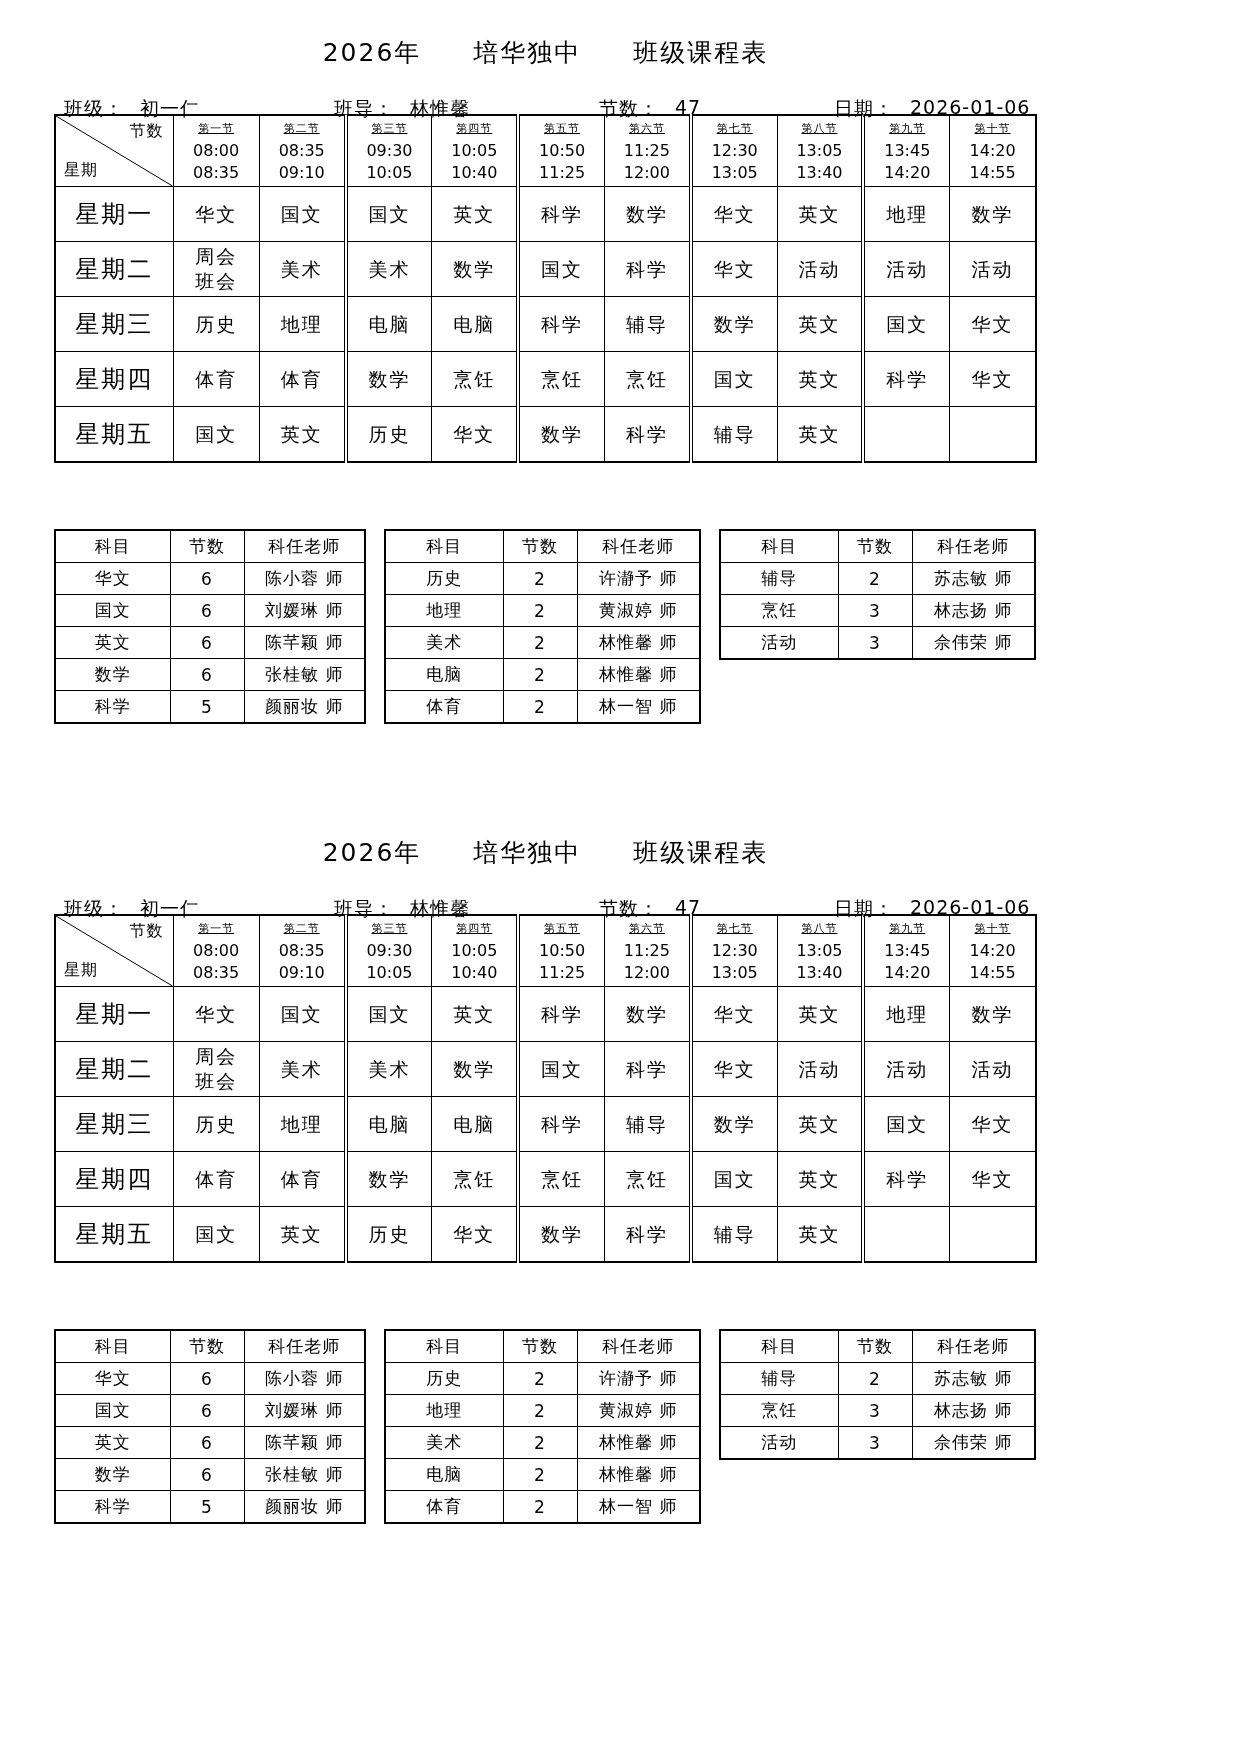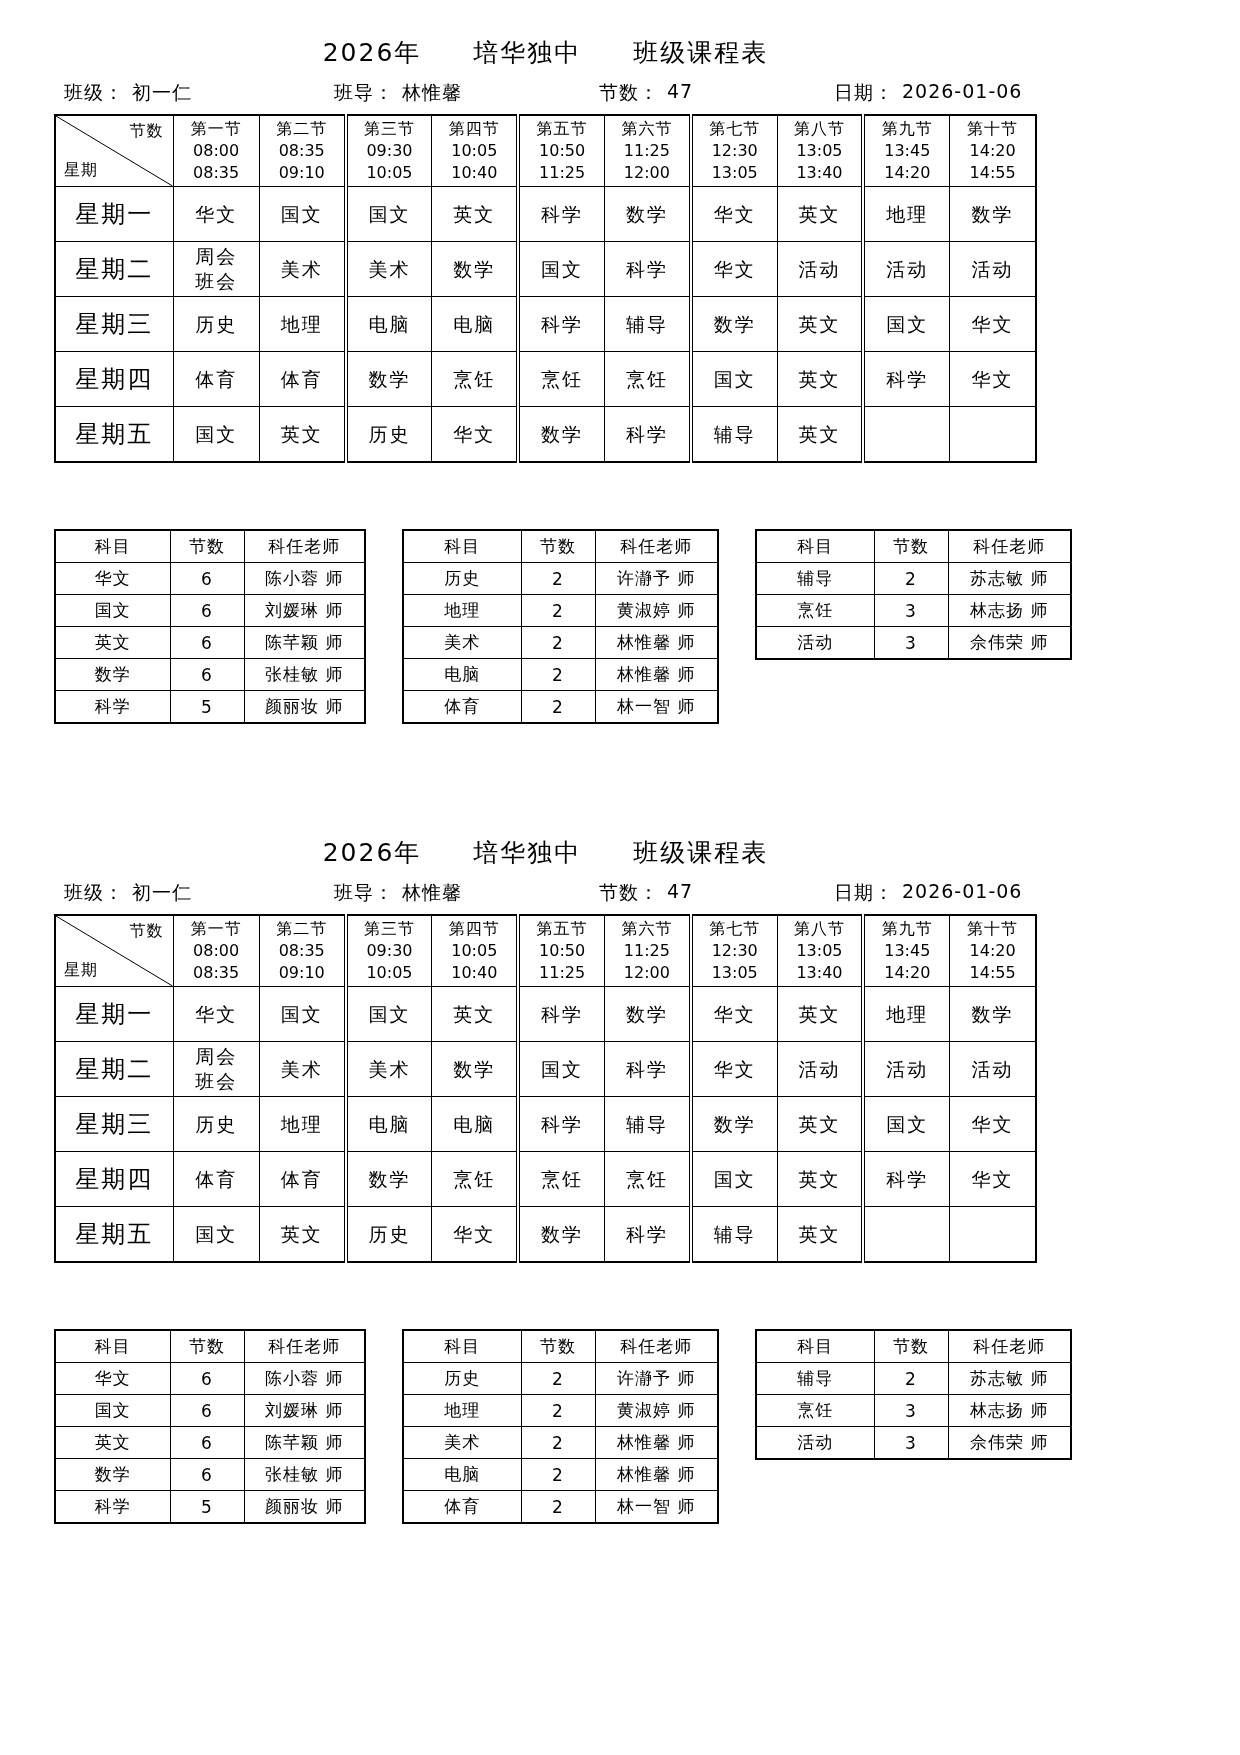--- a/index.html
+++ b/index.html
@@ -4,39 +4,39 @@
 <style>
   html,body{margin:0;padding:0;}
   body{width:1240px;height:1755px;background:#ffffff;color:#000;
        font-family:"DejaVu Sans","Liberation Sans",sans-serif;}
   .sheet{position:relative;width:983px;height:800px;margin-left:54px;
          padding-top:36px;box-sizing:border-box;}
   .title{margin:0;text-align:center;font-size:25px;font-weight:normal;
          height:36px;letter-spacing:2px;}
   .title .t-seg{margin:0 26px;}
   .info-row{position:relative;height:30px;margin-top:8px;font-size:19px;}
-  .ig{position:absolute;top:0;display:flex;gap:8px;white-space:nowrap;letter-spacing:1px;}
+  .ig{position:absolute;top:16px;display:flex;gap:16px;white-space:nowrap;letter-spacing:1px;}
   
   table{border-spacing:0;padding-left:20px;}
   .tt{border-collapse:collapse;table-layout:fixed;width:983px;margin-top:4px;
       border:2px solid #000;}
   .tt td{border:1px solid #000;text-align:center;vertical-align:middle;padding:0;}
   .tt td.dbl{border-left:4px double #000;}
   .tt tr.hd td{height:70px;}
   .tt td.day{height:54px;font-size:24px;letter-spacing:2px;}
   .tt td.sub{height:54px;font-size:19px;letter-spacing:2px;white-space:pre-line;line-height:25px;}
-  .pname{font-size:16px;line-height:22px;letter-spacing:1px;}
+  .pname{font-size:11px;line-height:22px;letter-spacing:1px;text-decoration:underline;}
   .ptime{font-size:16px;line-height:22px;}
   .corner{position:relative;}
   .c-top{position:absolute;top:5px;right:9px;font-size:16px;letter-spacing:1px;}
   .c-bot{position:absolute;bottom:5px;left:8px;font-size:16px;letter-spacing:1px;text-align:right;}
   .diag{position:absolute;left:0;top:0;width:100%;height:100%;display:block;}
   .diag line{stroke:#000;stroke-width:1;vector-effect:non-scaling-stroke;}
   
-  .tteachers{display:flex;gap:36px;margin-top:66px;}
+  .tteachers{display:flex;gap:18px;margin-top:66px;}
   .teach{border-collapse:collapse;border:2px solid #000;table-layout:fixed;}
   .teach th,.teach td{border:1px solid #000;text-align:center;vertical-align:middle;
       font-size:17px;font-weight:normal;height:31px;padding:0 2px;letter-spacing:1px;}
 </style>
 </head>
 <body>
 
 <div id="pages">
 <section class="sheet">
 

